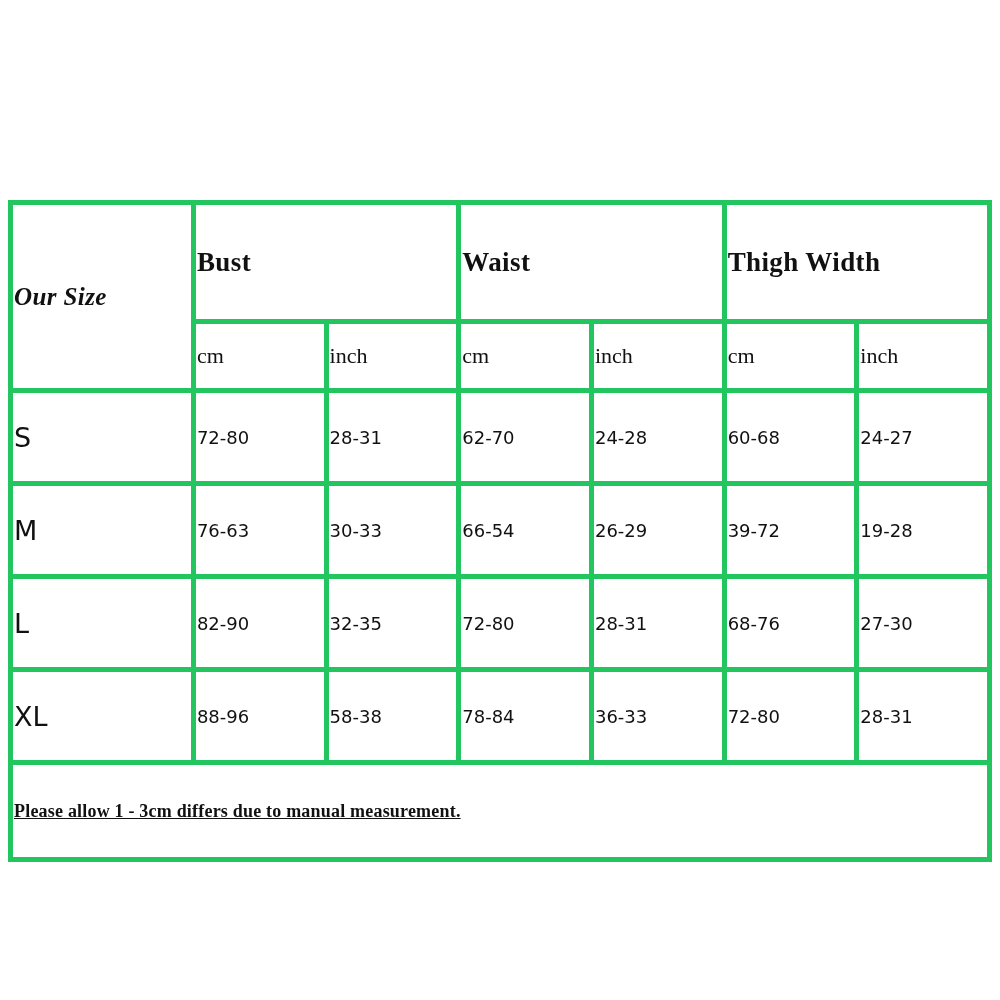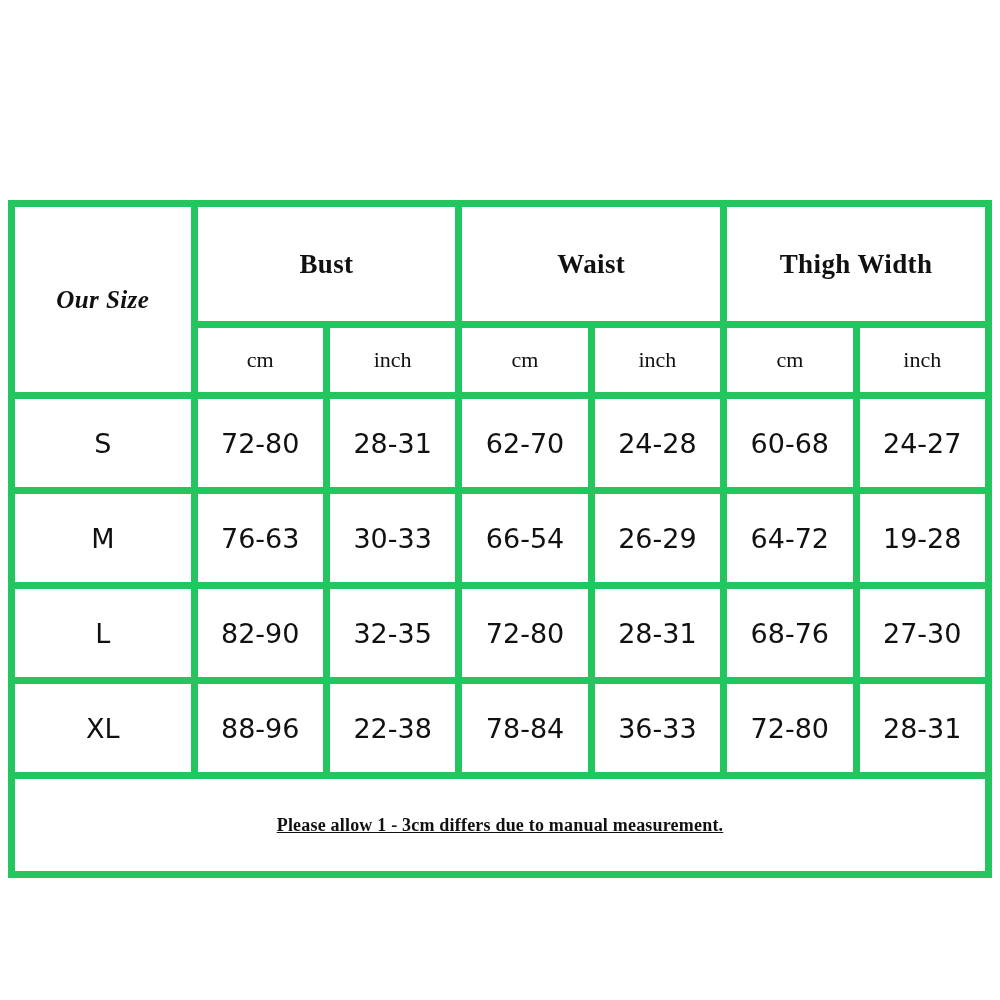--- a/index.html
+++ b/index.html
@@ -22,22 +22,22 @@
     position: absolute;
     left: 8px;
     top: 200px;
     width: 984px;
     border-collapse: collapse;
     table-layout: fixed;
     background: #ffffff;
   }
 
   #size-chart td {
-    border: 7px solid #22c55e;
-    text-align: center;
+    border: 5px solid #22c55e;
+    text-align: left;
     vertical-align: middle;
     color: #111111;
     background: #ffffff;
   }
 
   
   .col-size  { width: 182px; }
   .col-unit  { width: 132px; }
 
   
@@ -59,21 +59,21 @@
   
   .unit-head {
     height: 62px;
     font-size: 22px;
     font-weight: normal;
   }
 
   
   .data-row td {
     height: 86px;
-    font-size: 27px;
+    font-size: 18px;
     font-family: "DejaVu Sans", sans-serif;
     font-weight: 400;
   }
 
   .data-row td.size-cell {
     font-size: 27px;
   }
 
   
   .note-row td {
@@ -125,38 +125,38 @@
         <td>60-68</td>
         <td>24-27</td>
       </tr>
 
       <tr class="data-row">
         <td class="size-cell">M</td>
         <td>76-63</td>
         <td>30-33</td>
         <td>66-54</td>
         <td>26-29</td>
-        <td>64-72</td>
+        <td>39-72</td>
         <td>19-28</td>
       </tr>
 
       <tr class="data-row">
         <td class="size-cell">L</td>
         <td>82-90</td>
         <td>32-35</td>
         <td>72-80</td>
         <td>28-31</td>
         <td>68-76</td>
         <td>27-30</td>
       </tr>
 
       <tr class="data-row">
         <td class="size-cell">XL</td>
         <td>88-96</td>
-        <td>22-38</td>
+        <td>58-38</td>
         <td>78-84</td>
         <td>36-33</td>
         <td>72-80</td>
         <td>28-31</td>
       </tr>
 
       <tr class="note-row">
         <td colspan="7">Please allow 1 - 3cm differs due to manual measurement.</td>
       </tr>
     </tbody>

